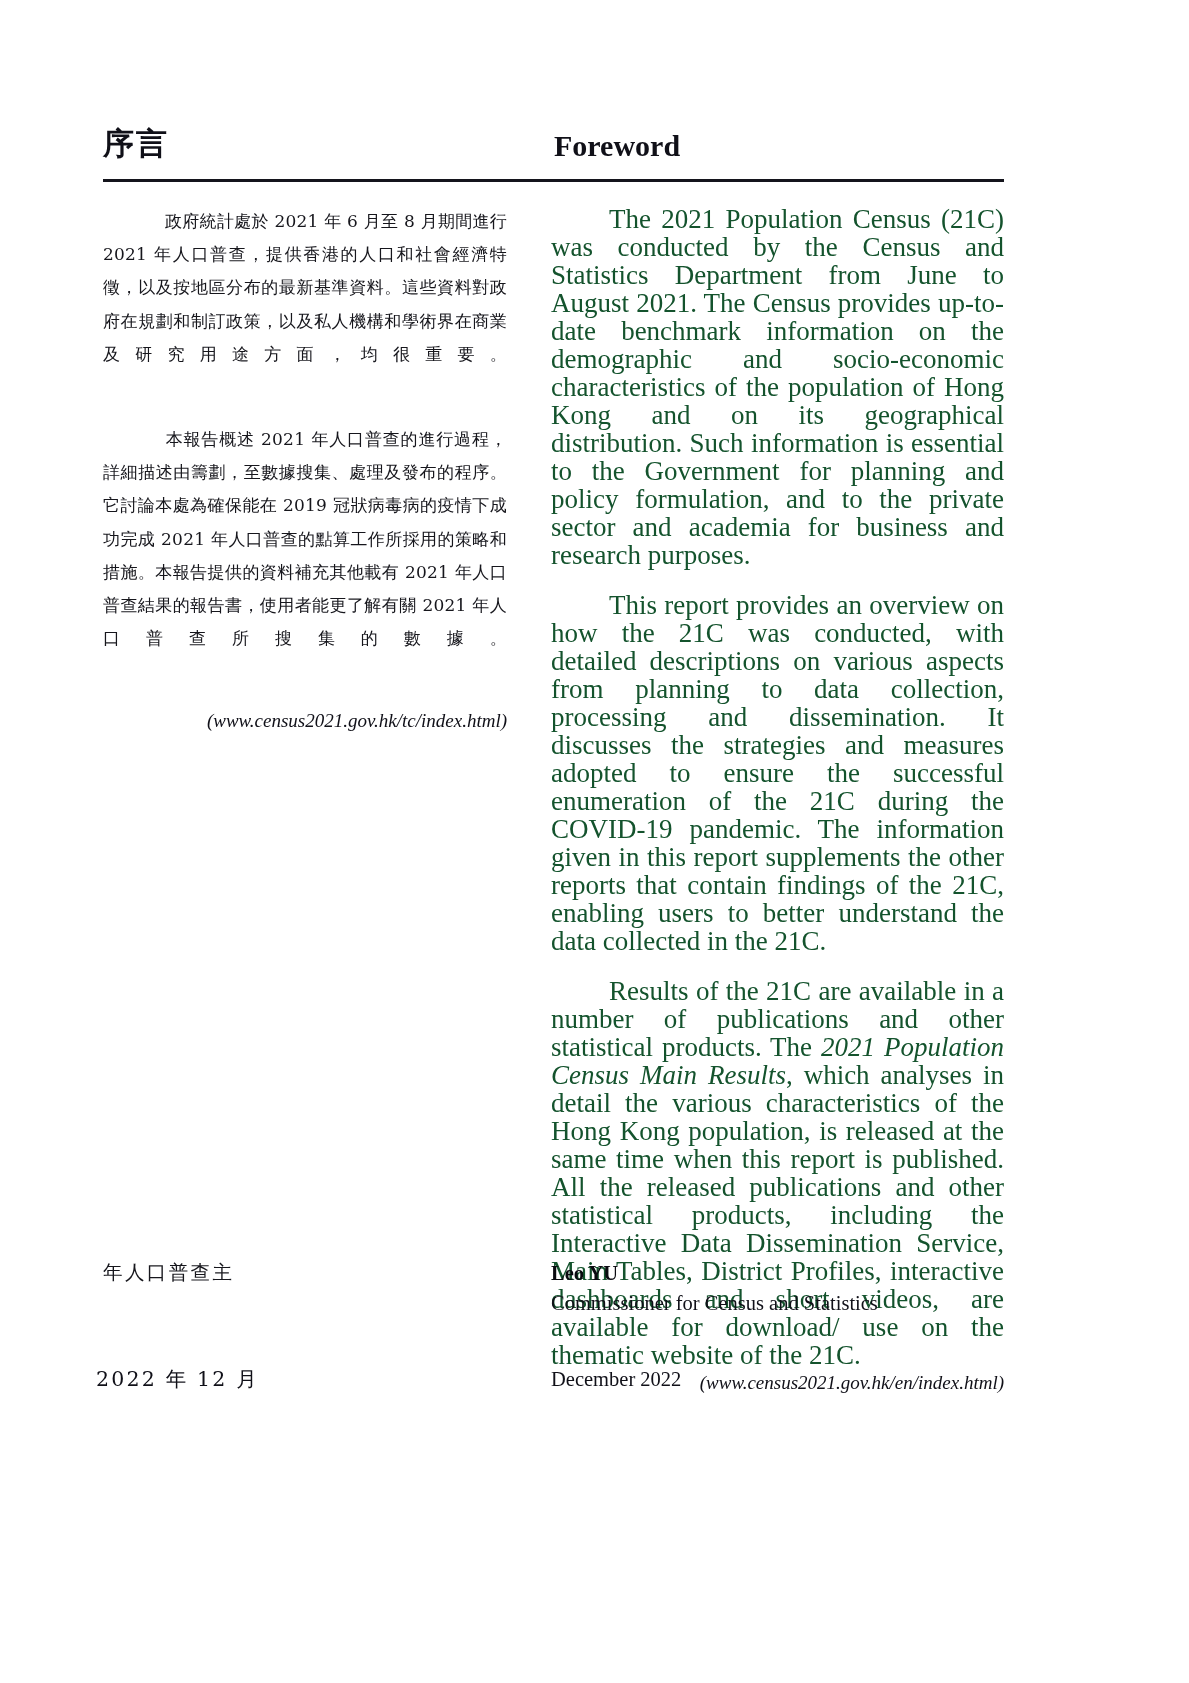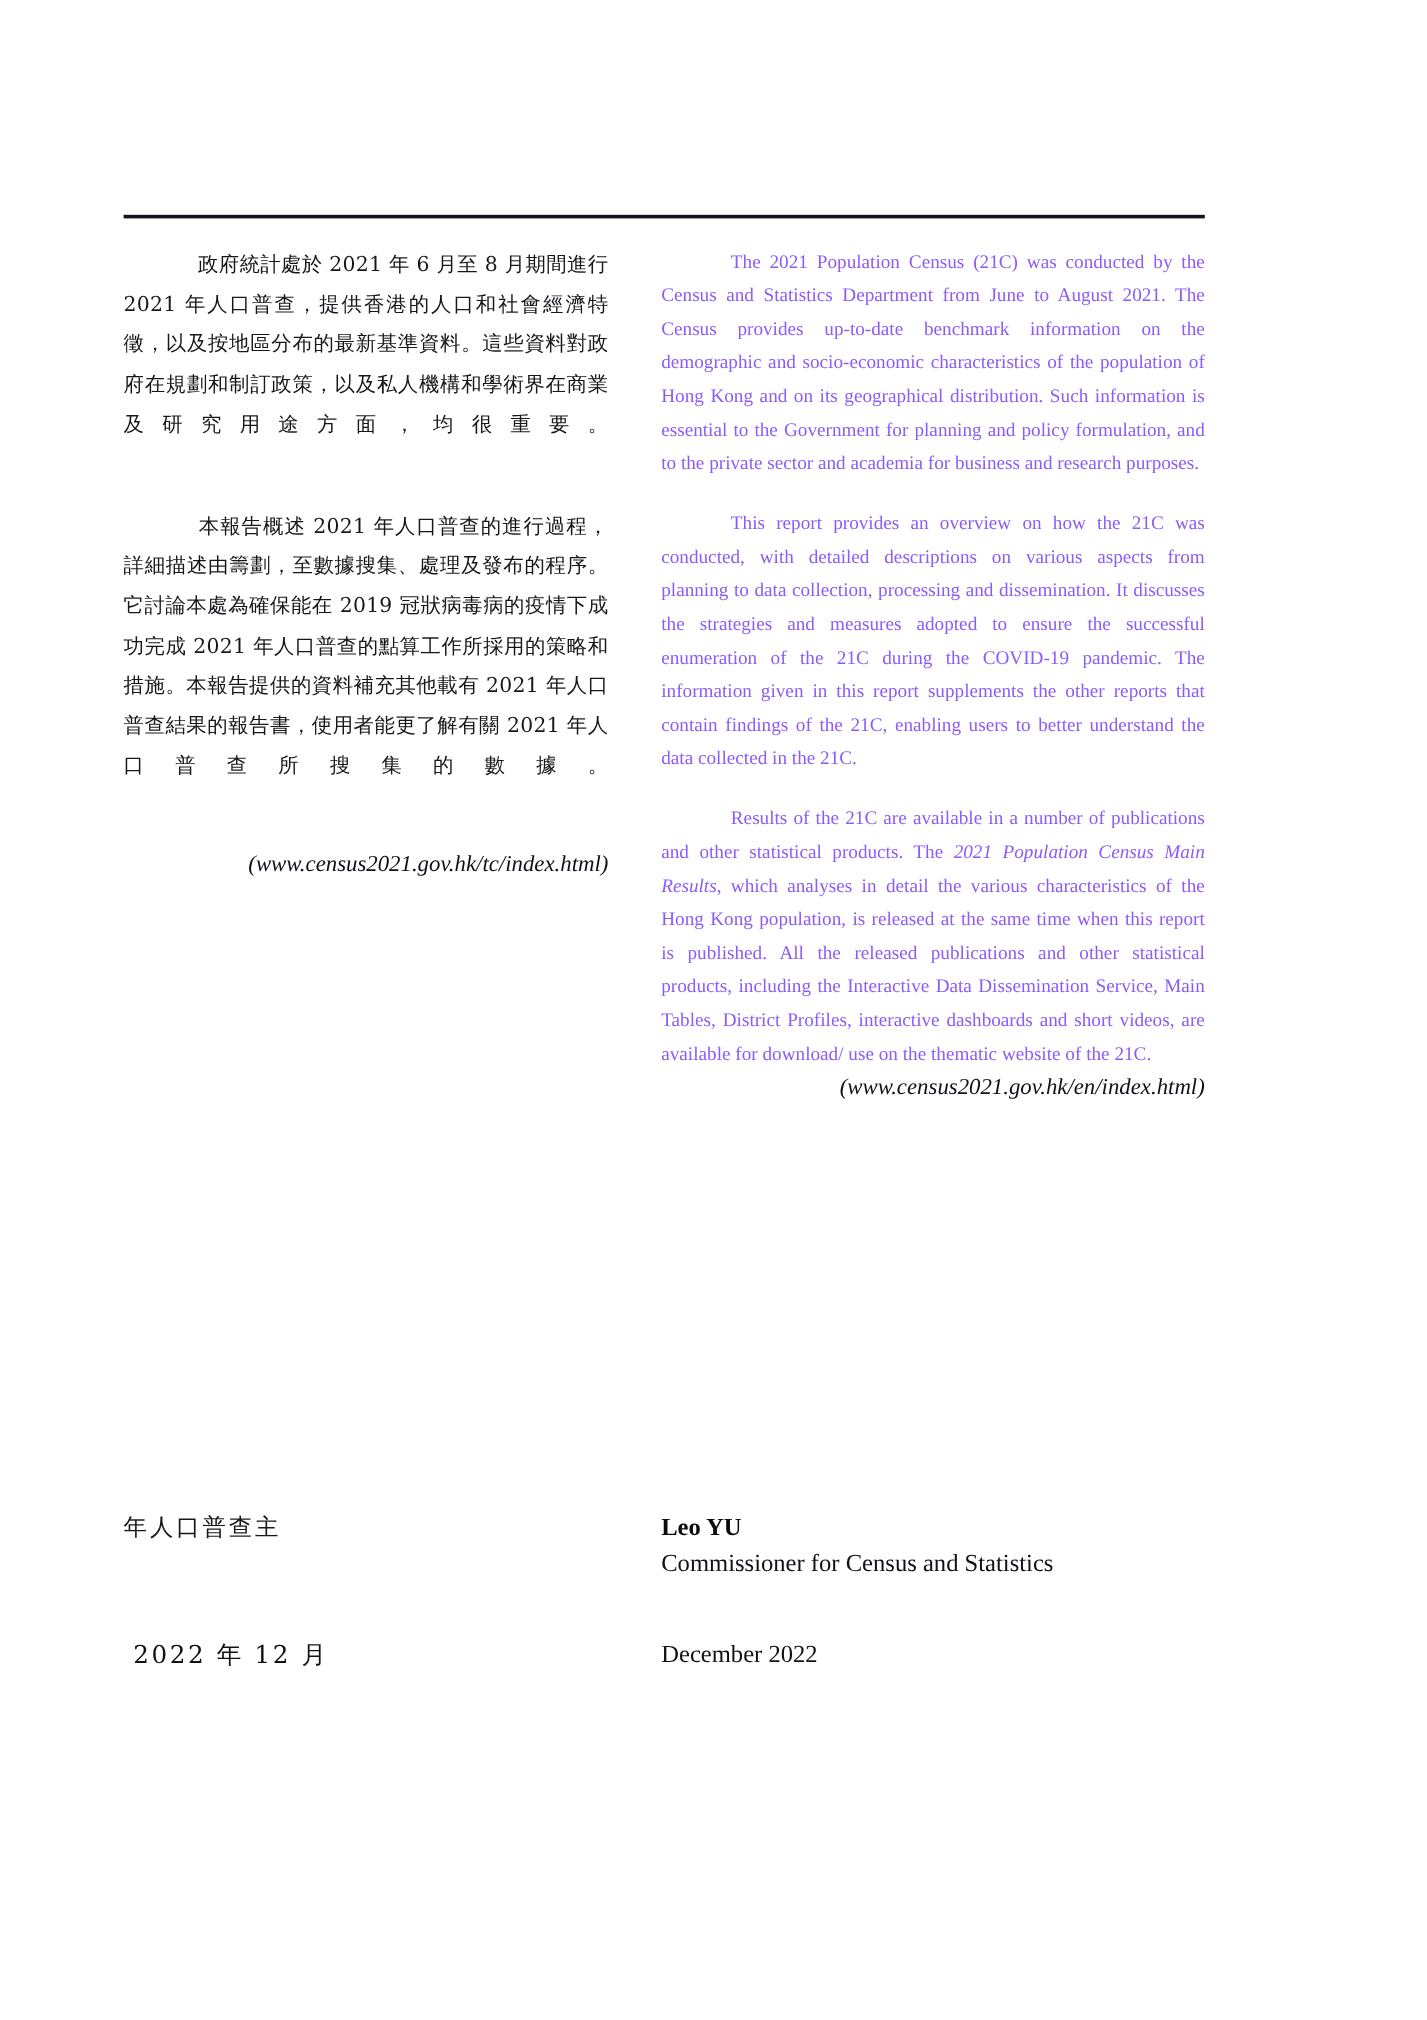--- a/index.html
+++ b/index.html
@@ -86,25 +86,25 @@
     margin: 0 0 52px 0;
     color: #16161c;
     letter-spacing: 0.2px;
     word-break: break-all;
   }
   .p-zh .indent { display: inline-block; width: 62px; }
 
   
   .p-en {
     font-family: "Liberation Serif", "DejaVu Serif", serif;
-    font-size: 16px;
+    font-size: 27px;
     line-height: 28px;
     text-align: justify;
     margin: 0 0 22px 0;
-    color: #8b5cf6;
+    color: #14532d;
   }
   .p-en .indent { display: inline-block; width: 58px; }
   .p-en i { font-style: italic; }
 
   .urlline {
     font-family: "Liberation Serif", "DejaVu Serif", serif;
     font-size: 19px;
     line-height: 28px;
     text-align: right;
     color: #101018;
@@ -153,34 +153,38 @@
     margin: 0;
   }
 
   .date {
     position: absolute;
     font-size: 20.5px;
     line-height: 28px;
     color: #101018;
   }
   .date-zh {
-    left: 111px; top: 1365px;
+    left: 96px; top: 1365px;
     font-family: "DejaVu Serif", "Liberation Serif", serif;
     letter-spacing: 2.2px;
   }
   .date-en {
     left: 551px; top: 1365px;
     font-family: "Liberation Serif", "DejaVu Serif", serif;
   }
 </style>
 </head>
 <body>
 
 <div class="page">
 
+  <div class="header-row">
+    <div class="header-zh">序言</div>
+    <div class="header-en">Foreword</div>
+  </div>
   <div class="header-rule"></div>
 
   <div class="col col-zh">
     <p class="p-zh"><span class="indent"></span><span>政府統計處於 2021 年 6 月至 8 月期間進行 2021 年人口普查，提供香港的人口和社會經濟特徵，以及按地區分布的最新基準資料。這些資料對政府在規劃和制訂政策，以及私人機構和學術界在商業及研究用途方面，均很重要。</span></p>
 
     <p class="p-zh"><span class="indent"></span><span>本報告概述 2021 年人口普查的進行過程，詳細描述由籌劃，至數據搜集、處理及發布的程序。它討論本處為確保能在 2019 冠狀病毒病的疫情下成功完成 2021 年人口普查的點算工作所採用的策略和措施。本報告提供的資料補充其他載有 2021 年人口普查結果的報告書，使用者能更了解有關 2021 年人口普查所搜集的數據。</span></p>
 
 
     <p class="urlline">(www.census2021.gov.hk/tc/index.html)</p>
   </div>

